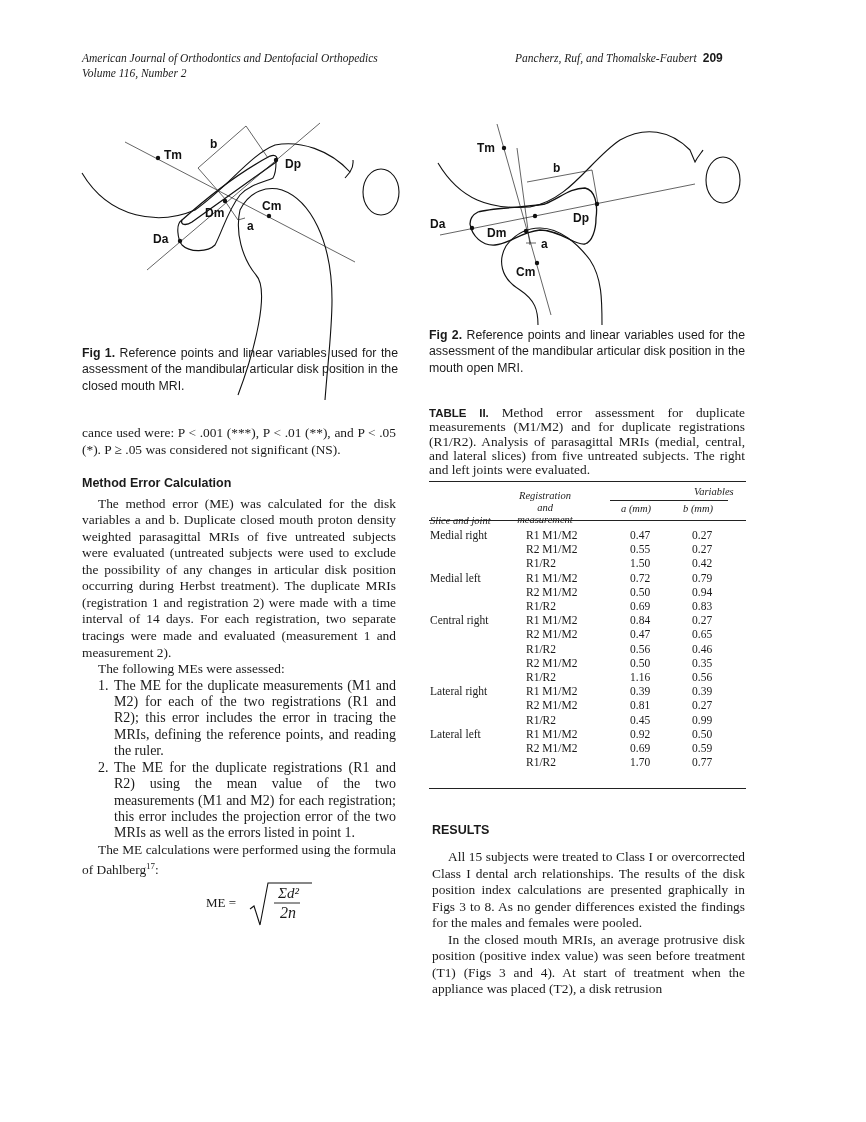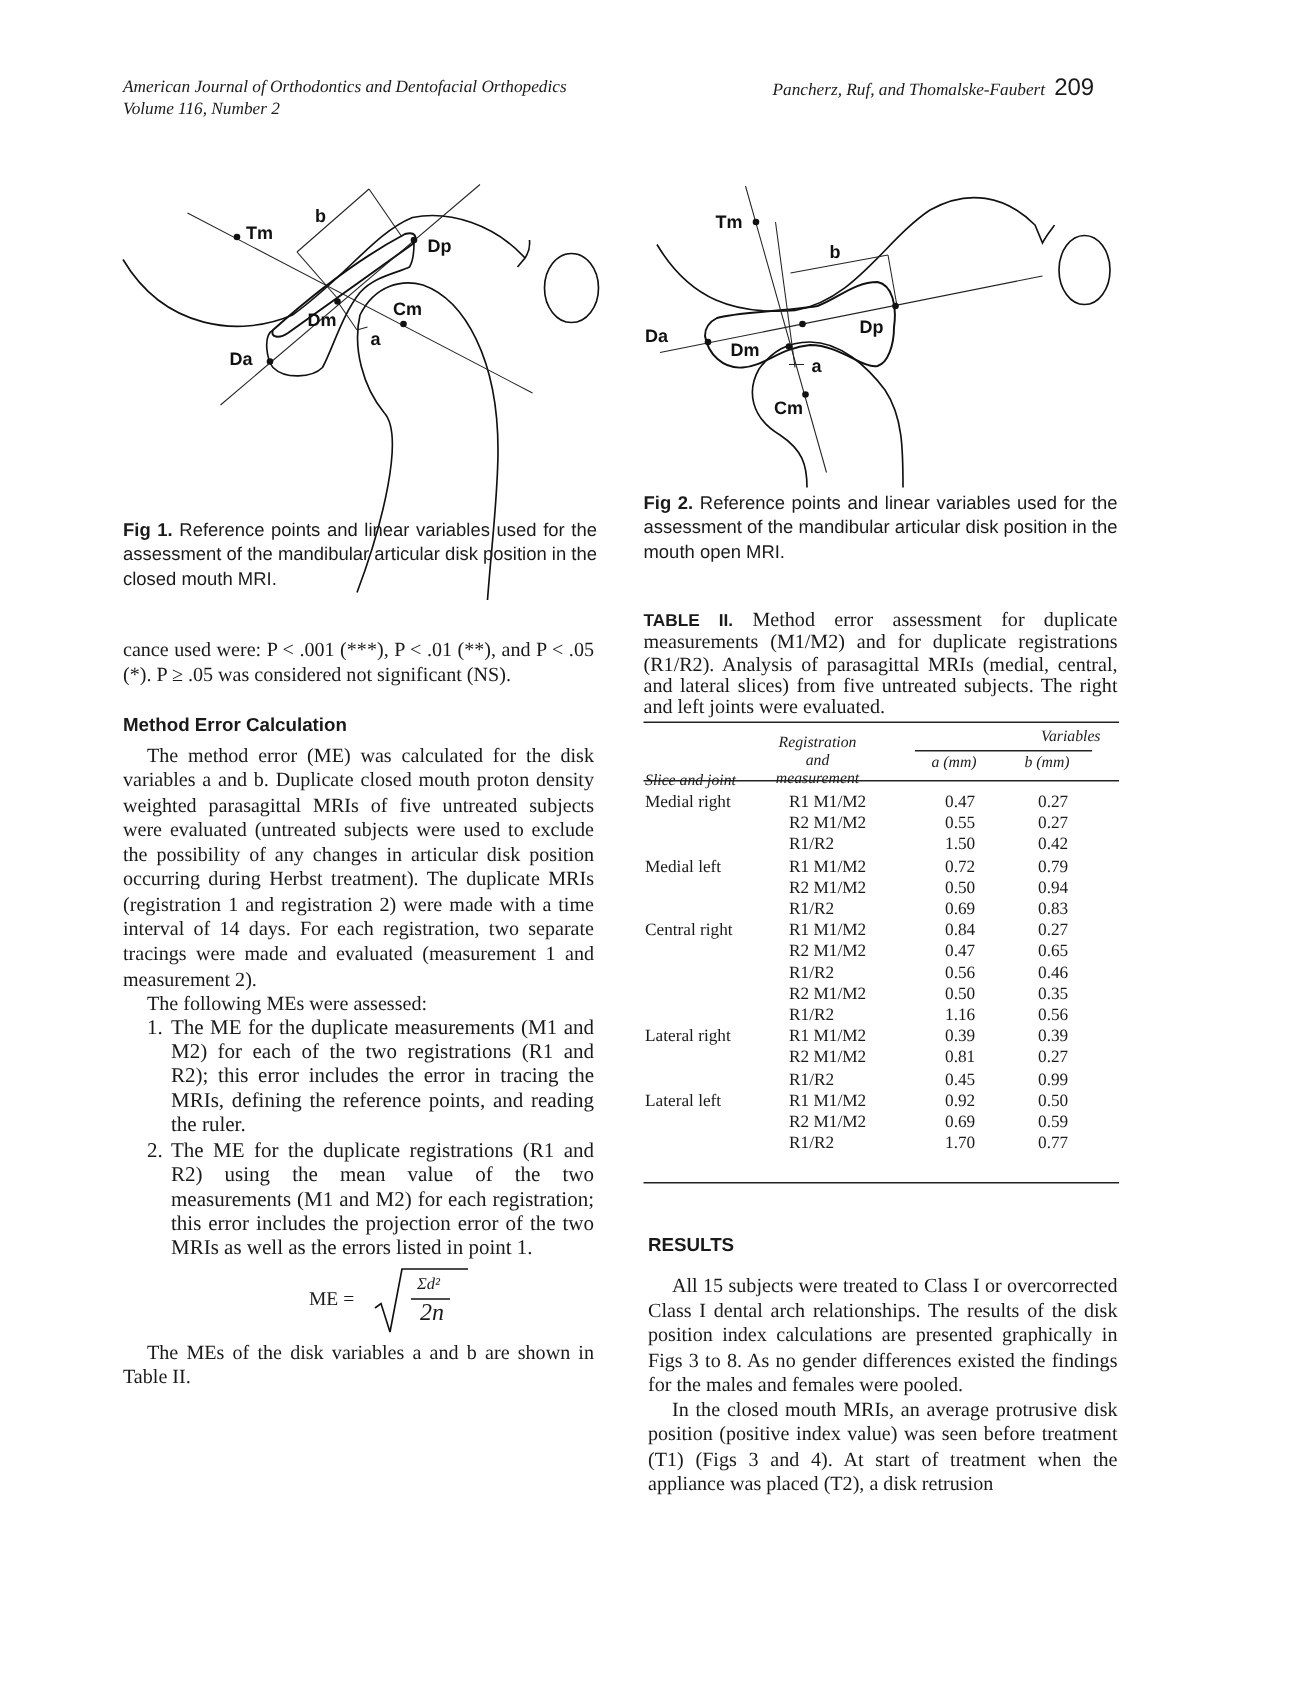--- a/index.html
+++ b/index.html
@@ -3,21 +3,21 @@
 <meta charset="utf-8">
 <style>
   html, body { margin: 0; padding: 0; background: #ffffff; }
   body { width: 866px; height: 1122px; position: relative; overflow: hidden; color: #1a1a1a; }
   .serif { font-family: "Liberation Serif", "DejaVu Serif", serif; }
   .sans { font-family: "Liberation Sans", "DejaVu Sans", sans-serif; }
   .abs { position: absolute; }
 
   .hdr-left { left: 82px; top: 51px; font-size: 11.5px; line-height: 15px; font-style: italic; }
   .hdr-right { left: 515px; top: 51px; font-size: 11.5px; line-height: 15px; font-style: italic; }
-  .hdr-right .pg { font-style: normal; font-weight: normal; font-family: "Liberation Sans", sans-serif; font-size: 16px; margin-left: 6px; }
+  .hdr-right .pg { font-style: normal; font-weight: bold; font-family: "Liberation Sans", sans-serif; font-size: 12px; margin-left: 6px; }
 
   .fig { overflow: visible; }
   .fig text { font-family: "Liberation Sans", "DejaVu Sans", sans-serif; font-weight: bold; font-size: 12px; fill: #111; }
 
   .caption { font-size: 12.3px; line-height: 16.3px; text-align: justify; }
   .caption b { font-weight: bold; }
 
   .col { font-size: 13.4px; line-height: 16.55px; text-align: justify; }
   .col p { margin: 0; }
   .indent { text-indent: 16px; }
@@ -125,32 +125,32 @@
 
 <div class="abs serif col" style="left:82px; top:425px; width:314px;">
   <p>cance used were: P &lt; .001 (***), P &lt; .01 (**), and P &lt; .05 (*). P ≥ .05 was considered not significant (NS).</p>
   <div class="h-sec" style="margin-top:17px; margin-bottom:4px;">Method Error Calculation</div>
   <p class="indent">The method error (ME) was calculated for the disk variables a and b. Duplicate closed mouth proton density weighted parasagittal MRIs of five untreated subjects were evaluated (untreated subjects were used to exclude the possibility of any changes in articular disk position occurring during Herbst treatment). The duplicate MRIs (registration 1 and registration 2) were made with a time interval of 14 days. For each registration, two separate tracings were made and evaluated (measurement 1 and measurement 2).</p>
   <p class="indent" style="text-align:left;">The following MEs were assessed:</p>
   <ol class="me-list">
     <li>The ME for the duplicate measurements (M1 and M2) for each of the two registrations (R1 and R2); this error includes the error in tracing the MRIs, defining the reference points, and reading the ruler.</li>
     <li>The ME for the duplicate registrations (R1 and R2) using the mean value of the two measurements (M1 and M2) for each registration; this error includes the projection error of the two MRIs as well as the errors listed in point 1.</li>
   </ol>
+  <p class="indent"><span>The ME calculations were performed using the formula of Dahlberg</span><sup style="font-size:9px;">17</sup>:</p>
 
   <div class="formula" style="position:relative; height:46px; margin:2px 0 4px 0;">
     <span style="position:absolute; left:124px; top:14px;">ME =</span>
     <svg style="position:absolute; left:166px; top:0;" width="64" height="46" viewBox="0 0 64 46">
       <path d="M2,28 L6,25 L12,44 L20,2 L64,2" fill="none" stroke="#111" stroke-width="1.1"></path>
       <line x1="26" y1="22" x2="52" y2="22" stroke="#111" stroke-width="0.9"></line>
     </svg>
-    <span style="position:absolute; left:196px; top:4px; font-style:italic; font-size:11px;">Σd²</span>
+    <span style="position:absolute; left:196px; top:4px; font-style:italic; font-size:15px;">Σd²</span>
     <span style="position:absolute; left:198px; top:24px; font-style:italic; font-size:16px;">2n</span>
   </div>
 
-  <p class="indent">The MEs of the disk variables a and b are shown in Table II.</p>
 </div>
 
 <div class="abs serif tbl-title" style="left:429px; top:406px; width:316px;">
   <span class="lbl">TABLE II.</span><span> Method error assessment for duplicate measurements (M1/M2) and for duplicate registrations (R1/R2). Analysis of parasagittal MRIs (medial, central, and lateral slices) from five untreated subjects. The right and left joints were evaluated.</span>
 </div>
 
 <div class="hr" style="left:429px; top:481px; width:317px; height:1.3px;"></div>
 <div class="abs serif th" style="left:658px; top:486px;margin-left:36px;">Variables</div>
 <div class="hr" style="left:610px; top:500px; width:118px; height:0.9px;"></div>
 <div class="abs serif th" style="left:510px; top:490px; text-align:center; width:70px; line-height:12px;">

